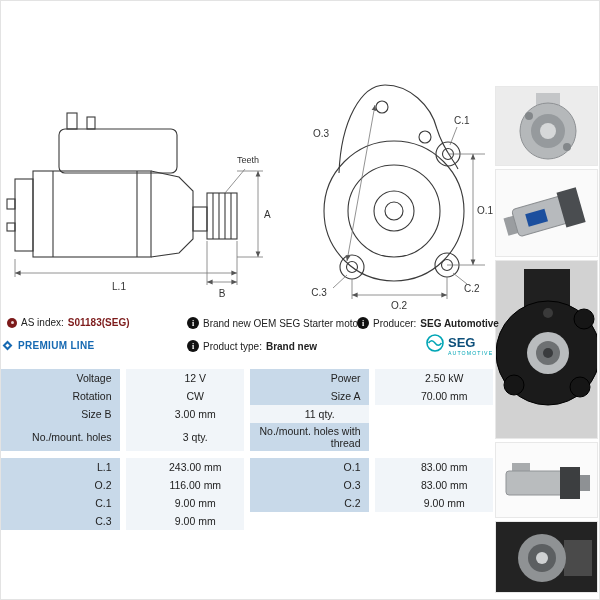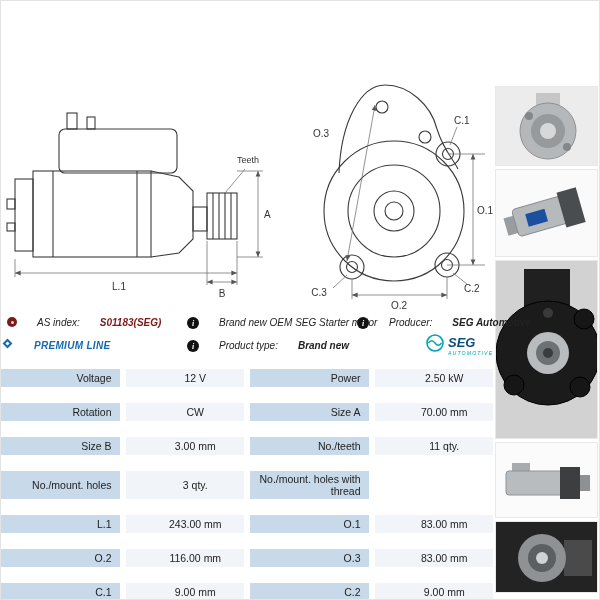--- a/index.html
+++ b/index.html
@@ -15,21 +15,21 @@
     align-items:center;gap:3px;
   }
   .photo{width:103px;overflow:hidden;border:1px solid #e8e8e8;background:#fff;}
   .photo svg{display:block;}
 
   
   .drawings{display:block;}
 
   
   .info-area{position:relative;height:50px;font-size:10px;}
-  .info-item{position:absolute;display:flex;gap:20px;white-space:nowrap;font-style:italic;}
+  .info-item{position:absolute;display:flex;align-items:center;gap:4px;white-space:nowrap;}
   .i-asindex{left:6px;top:4px;}
   .i-brandnew{left:186px;top:4px;}
   .i-producer{left:356px;top:4px;}
   .i-premium{left:3px;top:27px;}
   .i-ptype{left:186px;top:27px;}
   .i-logo{left:424px;top:18px;}
   .as-index-value{font-weight:bold;color:#7c1a1a;}
   .bold{font-weight:bold;}
   .premium-text{font-weight:bold;color:#1669b2;letter-spacing:0.3px;}
   .info-icon{
@@ -42,21 +42,21 @@
     display:inline-flex;align-items:center;justify-content:center;flex:0 0 10px;
   }
   .asindex-icon::after{content:"";width:3px;height:3px;border-radius:50%;background:#e9d4d4;}
   .premium-icon{
     width:7px;height:7px;border:2px solid #1669b2;transform:rotate(45deg);
     display:inline-block;flex:0 0 7px;margin-right:3px;
   }
 
   
   .spec-table{width:492px;margin-top:6px;}
-  .t-row{display:grid;grid-template-columns:1fr 1fr 1fr 1fr;gap:6px;margin-bottom:16px;}
+  .t-row{display:grid;grid-template-columns:1fr 1fr 1fr 1fr;gap:6px;margin-bottom:0;}
   .group-gap{margin-top:7px;}
   .cell{
     font-size:10.5px;padding:2px 8px;min-height:18px;display:flex;align-items:center;
     line-height:1.15;
   }
   .lbl{background:#c8d9e9;justify-content:flex-end;text-align:right;}
   .val{background:#f1f5f9;justify-content:center;text-align:center;padding-left:29px;}
   .cell-empty{background:transparent;}
 </style>
 </head>
@@ -196,21 +196,20 @@
       <div class="t-row">
         <div class="cell lbl">Rotation</div>
         <div class="cell val">CW</div>
         <div class="cell lbl">Size A</div>
         <div class="cell val">70.00 mm</div>
       </div>
 
       <div class="t-row">
         <div class="cell lbl">Size B</div>
         <div class="cell val">3.00 mm</div>
-        <div class="cell lbl">No./teeth</div>
         <div class="cell val">11 qty.</div>
       </div>
 
       <div class="t-row">
         <div class="cell lbl">No./mount. holes</div>
         <div class="cell val">3 qty.</div>
         <div class="cell lbl">No./mount. holes with thread</div>
       </div>
 
       <div class="t-row group-gap">

